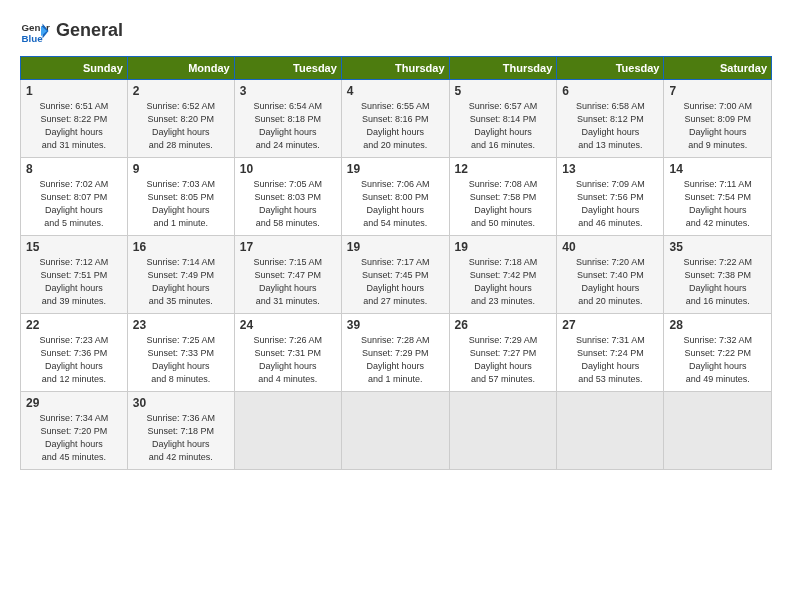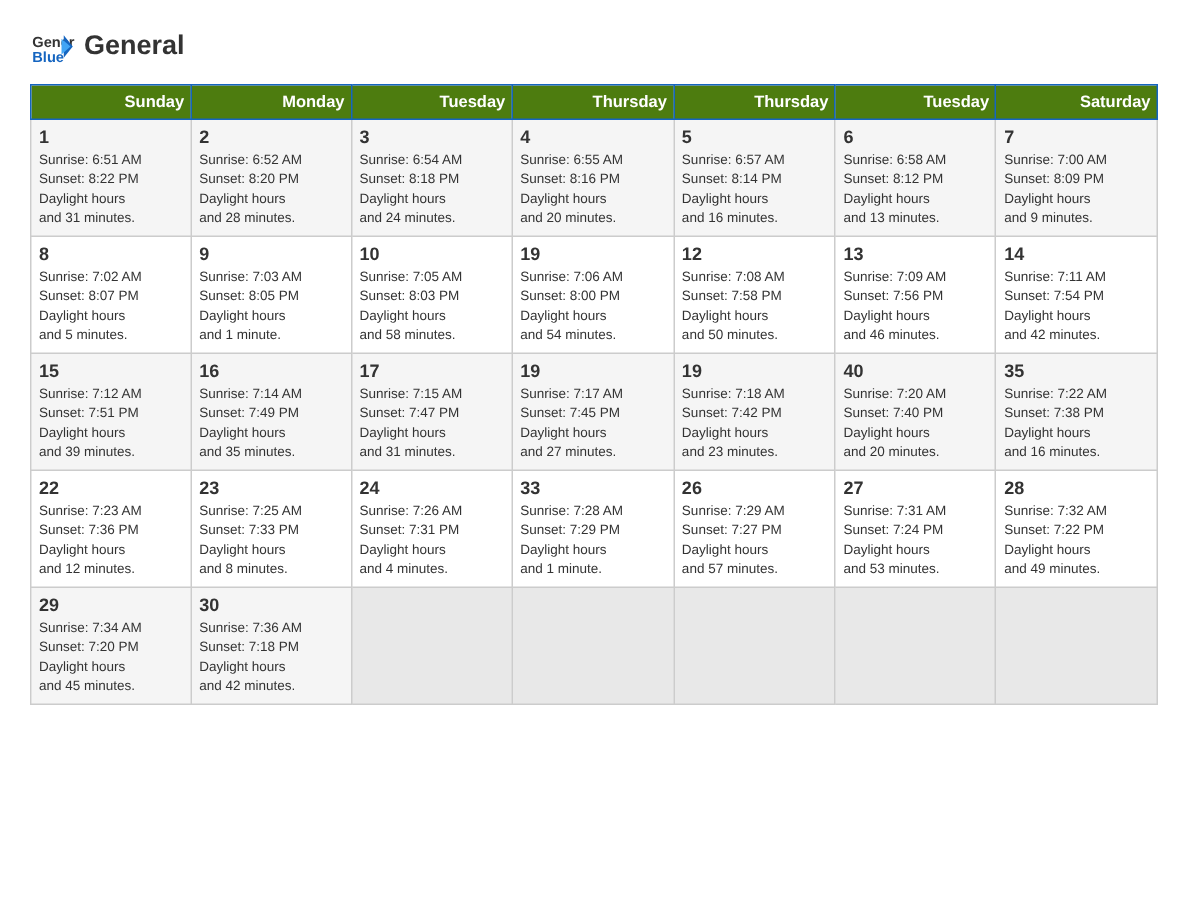--- a/index.html
+++ b/index.html
@@ -83,20 +83,21 @@
       font-size: 12px;
       font-weight: bold;
       color: #333;
       display: block;
       margin-bottom: 2px;
     }
     .day-info {
       font-size: 9px;
       color: #333;
       line-height: 1.45;
+      text-align: center;
     }
     td.empty {
       background: #e8e8e8 !important;
     }
   </style>
 </head>
 <body>
 
 <div class="page">
   <div class="header">
@@ -348,21 +349,21 @@
           <td>
         <span class="day-num">24</span>
         <div class="day-info">
           Sunrise: 7:26 AM<br>
           Sunset: 7:31 PM<br>
           Daylight hours<br>
           and 4 minutes.
         </div>
       </td>
           <td>
-        <span class="day-num">33</span>
+        <span class="day-num">39</span>
         <div class="day-info">
           Sunrise: 7:28 AM<br>
           Sunset: 7:29 PM<br>
           Daylight hours<br>
           and 1 minute.
         </div>
       </td>
           <td>
         <span class="day-num">26</span>
         <div class="day-info">

